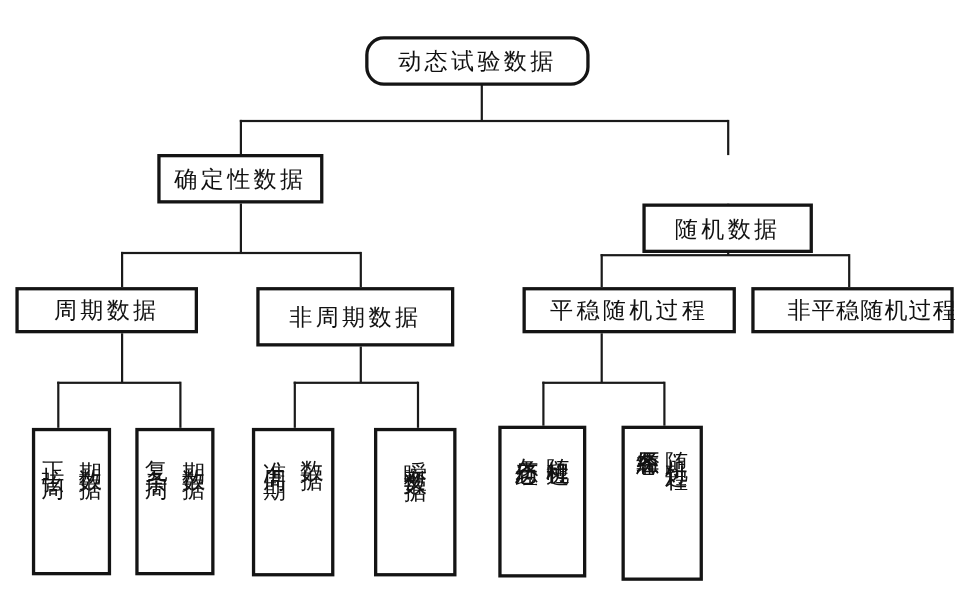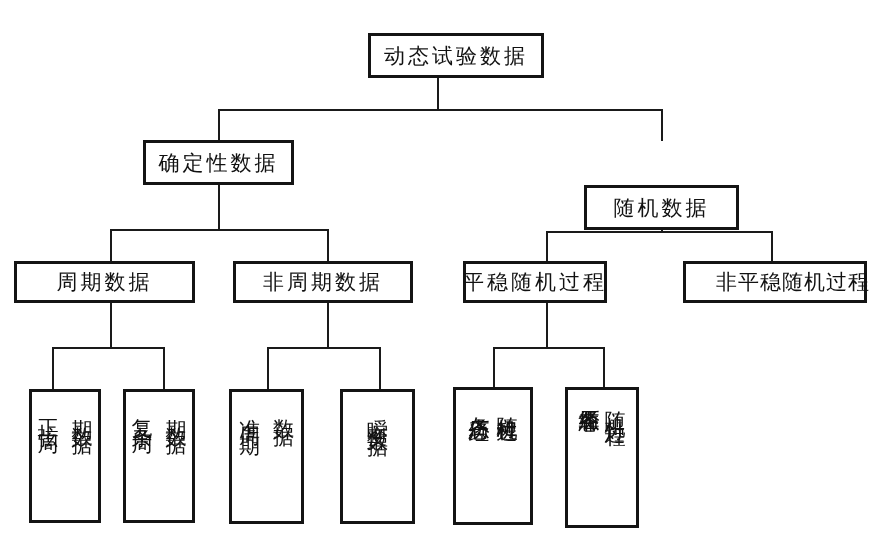--- a/index.html
+++ b/index.html
@@ -40,38 +40,38 @@
 <div class="line v" style="left:327px; top:302px; height:46px;"></div>
 <div class="line h" style="left:267px; top:347px; width:113px;"></div>
 <div class="line v" style="left:267px; top:347px; height:42px;"></div>
 <div class="line v" style="left:379px; top:347px; height:42px;"></div>
 
 <div class="line v" style="left:546px; top:302px; height:46px;"></div>
 <div class="line h" style="left:493px; top:347px; width:111px;"></div>
 <div class="line v" style="left:493px; top:347px; height:42px;"></div>
 <div class="line v" style="left:603px; top:347px; height:42px;"></div>
 
-<div class="box hbox" style="left:368px; top:33px; width:176px; height:45px;">
+<div class="box hbox" style="left:332px; top:33px; width:204px; height:45px;border-radius:17px;">
   <span>动态试验数据</span>
 </div>
 
 <div class="box hbox" style="left:143px; top:140px; width:151px; height:45px;align-items:center;">
   <span>确定性数据</span>
 </div>
 <div class="box hbox" style="left:584px; top:141px; width:155px; height:45px;margin-top:44px;">
   <span>随机数据</span>
 </div>
 
-<div class="box hbox" style="left:14px; top:261px; width:181px; height:42px;">
+<div class="box hbox" style="left:14px; top:261px; width:166px; height:42px;">
   <span>周期数据</span>
 </div>
-<div class="box hbox" style="left:233px; top:261px; width:180px; height:42px;">
+<div class="box hbox" style="left:233px; top:261px; width:180px; height:54px;">
   <span>非周期数据</span>
 </div>
-<div class="box hbox" style="left:463px; top:261px; width:144px; height:42px;">
+<div class="box hbox" style="left:475px; top:261px; width:194px; height:42px;">
   <span>平稳随机过程</span>
 </div>
 <div class="box hbox" style="left:683px; top:261px; width:184px; height:42px; letter-spacing:1px;padding-left:36px;">
   <span>非平稳随机过程</span>
 </div>
 
 <div class="box vbox" style="left:29px; top:389px; width:72px; height:134px;">
   <span class="vcol">正弦周</span>
   <span class="vcol">期数据</span>
 </div>

